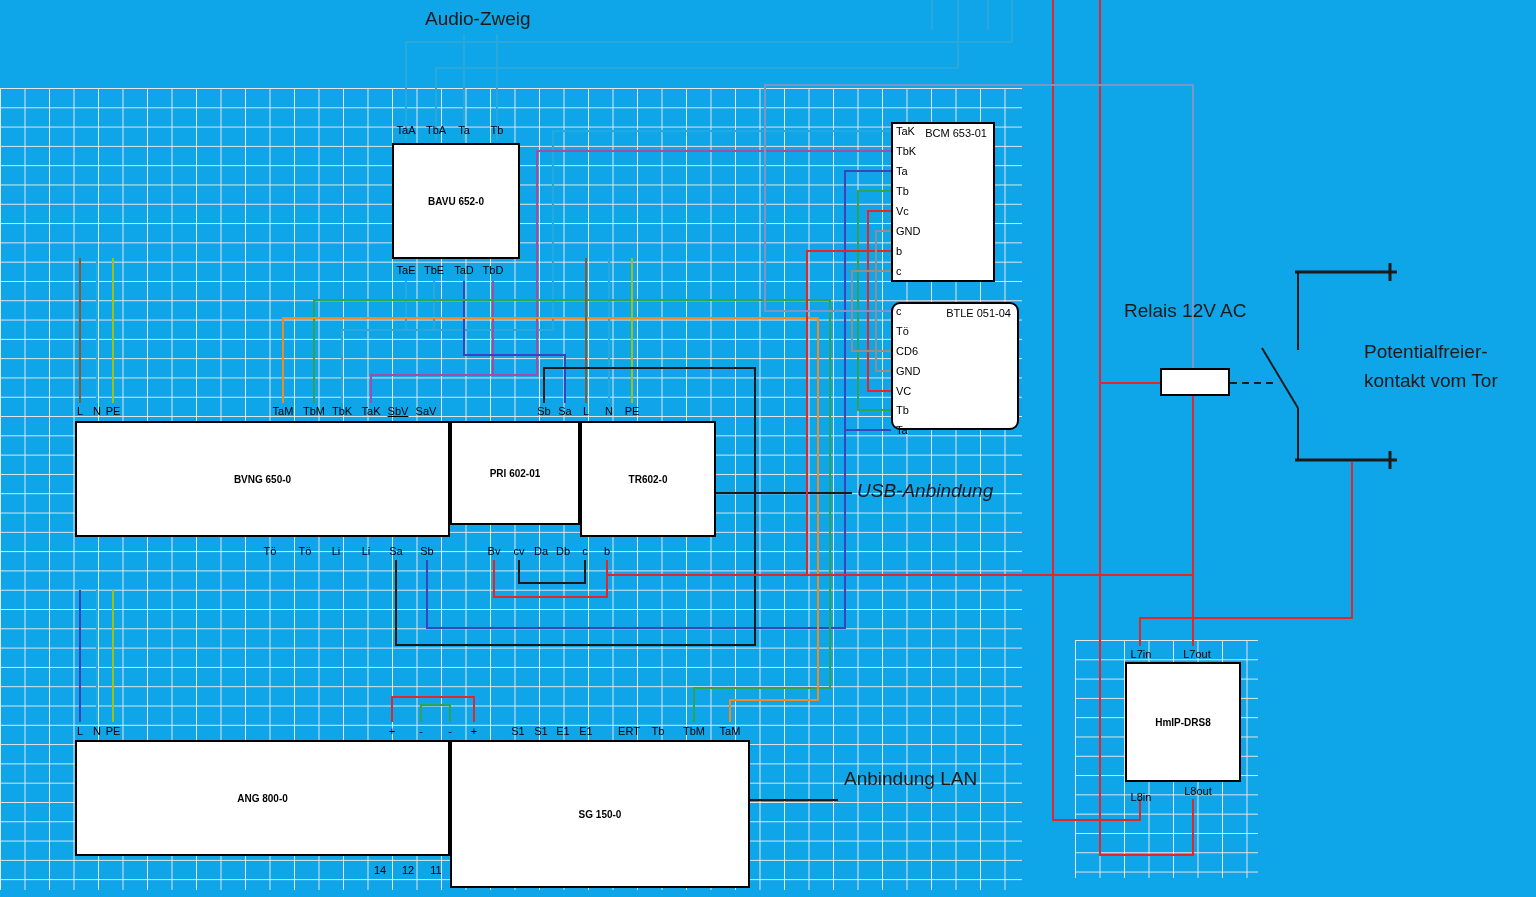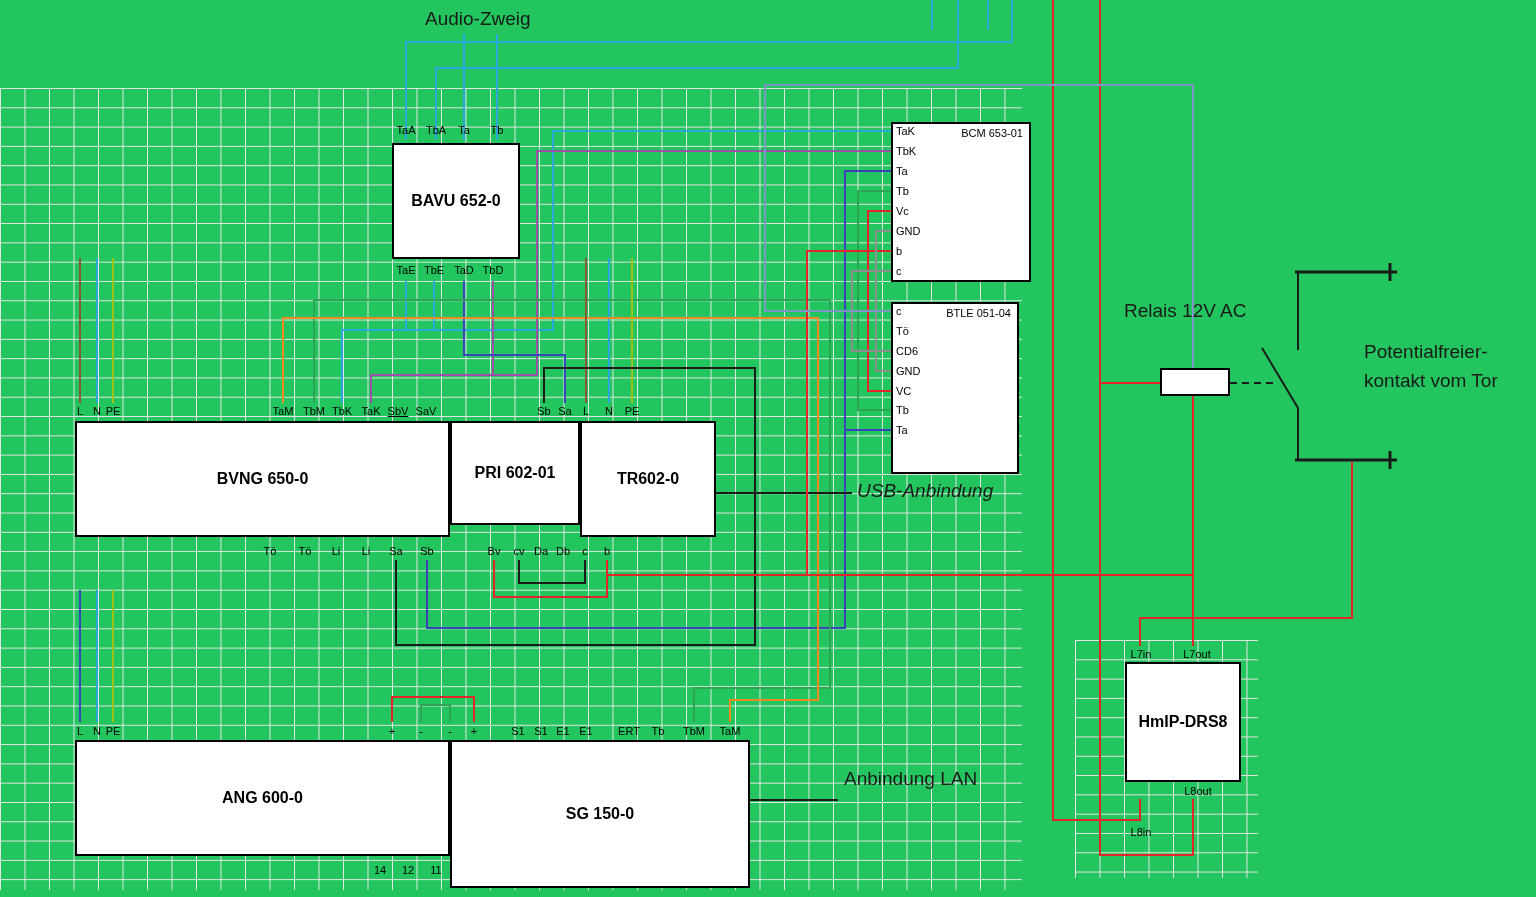--- a/index.html
+++ b/index.html
@@ -1,24 +1,24 @@
 <!DOCTYPE html>
 <html><head>
 <meta charset="utf-8">
 <style>
   html,body{margin:0;padding:0;background:#fff;font-family:"Liberation Sans",sans-serif;}
-  #canvas{position:relative;width:1536px;height:897px;background:#22c55e;overflow:hidden;}
+  #canvas{position:relative;width:1536px;height:897px;background:#0ea5e9;overflow:hidden;}
   .grid-region{position:absolute;z-index:0;
     background-image:linear-gradient(to right,#e6e6e6 1px,transparent 1px),
                      linear-gradient(to bottom,#e6e6e6 1px,transparent 1px);
     background-size:24.5px 19.3px;}
   #wires{position:absolute;left:0;top:0;z-index:1;}
   .box{position:absolute;z-index:2;border:2px solid #000;background:#fff;
        display:flex;align-items:center;justify-content:center;box-sizing:border-box;}
-  .box .box-label{font-weight:bold;font-size:16px;color:#000;white-space:nowrap;}
+  .box .box-label{font-weight:bold;font-size:10px;color:#000;white-space:nowrap;}
   .box.corner .box-label{position:absolute;top:3px;right:6px;font-weight:normal;font-size:11px;}
   .term{position:absolute;z-index:3;font-size:11px;color:#000;white-space:nowrap;
         transform:translate(-50%,-50%);}
   .term.left{transform:translate(0,-50%);}
   .big{position:absolute;z-index:4;font-size:19px;color:#1a1a1a;white-space:nowrap;}
   #label-audio{left:425px;top:8px;}
   #label-usb{left:857px;top:480px;font-style:italic;}
   #label-lan{left:844px;top:768px;}
   #label-relais{left:1124px;top:300px;}
   #label-pot{left:1364px;top:337px;line-height:29px;}
@@ -87,37 +87,37 @@
   <div class="big" id="label-relais">Relais 12V AC</div>
   <div class="big" id="label-pot">
     <span>Potentialfreier-</span><br>
     <span>kontakt vom Tor</span>
   </div>
 <div class="grid-region" style="left: 0px; top: 88px; width: 1022px; height: 802px;"></div>
     <div class="grid-region" style="left: 1075px; top: 640px; width: 183px; height: 238px;"></div>
     <div class="box" style="left: 392px; top: 143px; width: 128px; height: 116px;">
       <span class="box-label">BAVU 652-0</span>
     </div>
-    <div class="box corner" style="left: 891px; top: 122px; width: 140px; height: 160px;">
+    <div class="box corner" style="left: 891px; top: 122px; width: 104px; height: 160px;">
       <span class="box-label">BCM 653-01</span>
     </div>
-    <div class="box corner" style="left: 891px; top: 302px; width: 128px; height: 172px;">
+    <div class="box corner" style="left: 891px; top: 302px; width: 128px; height: 128px; border-radius: 9px;">
       <span class="box-label">BTLE 051-04</span>
     </div>
     <div class="box" style="left: 75px; top: 421px; width: 375px; height: 116px;">
       <span class="box-label">BVNG 650-0</span>
     </div>
     <div class="box" style="left: 450px; top: 421px; width: 130px; height: 104px;">
       <span class="box-label">PRI 602-01</span>
     </div>
     <div class="box" style="left: 580px; top: 421px; width: 136px; height: 116px;">
       <span class="box-label">TR602-0</span>
     </div>
     <div class="box" style="left: 75px; top: 740px; width: 375px; height: 116px;">
-      <span class="box-label">ANG 600-0</span>
+      <span class="box-label">ANG 800-0</span>
     </div>
     <div class="box" style="left: 450px; top: 740px; width: 300px; height: 148px;">
       <span class="box-label">SG 150-0</span>
     </div>
     <div class="box" style="left: 1125px; top: 662px; width: 116px; height: 120px;">
       <span class="box-label">HmIP-DRS8</span>
     </div>
     <div class="box" style="left: 1160px; top: 368px; width: 70px; height: 28px;">
       <span class="box-label"></span>
     </div>
@@ -168,21 +168,21 @@
     <span class="term" style="left: 586px; top: 731px;">E1</span>
     <span class="term" style="left: 629px; top: 731px;">ERT</span>
     <span class="term" style="left: 658px; top: 731px;">Tb</span>
     <span class="term" style="left: 694px; top: 731px;">TbM</span>
     <span class="term" style="left: 730px; top: 731px;">TaM</span>
     <span class="term" style="left: 380px; top: 870px;">14</span>
     <span class="term" style="left: 408px; top: 870px;">12</span>
     <span class="term" style="left: 436px; top: 870px;">11</span>
     <span class="term" style="left: 1141px; top: 654px;">L7in</span>
     <span class="term" style="left: 1197px; top: 654px;">L7out</span>
-    <span class="term" style="left: 1141px; top: 832px;">L8in</span>
+    <span class="term" style="left: 1141px; top: 797px;">L8in</span>
     <span class="term" style="left: 1198px; top: 791px;">L8out</span>
     <span class="term left" style="left: 896px; top: 131px;">TaK</span>
     <span class="term left" style="left: 896px; top: 151px;">TbK</span>
     <span class="term left" style="left: 896px; top: 171px;">Ta</span>
     <span class="term left" style="left: 896px; top: 191px;">Tb</span>
     <span class="term left" style="left: 896px; top: 211px;">Vc</span>
     <span class="term left" style="left: 896px; top: 231px;">GND</span>
     <span class="term left" style="left: 896px; top: 251px;">b</span>
     <span class="term left" style="left: 896px; top: 271px;">c</span>
     <span class="term left" style="left: 896px; top: 311px;">c</span>

